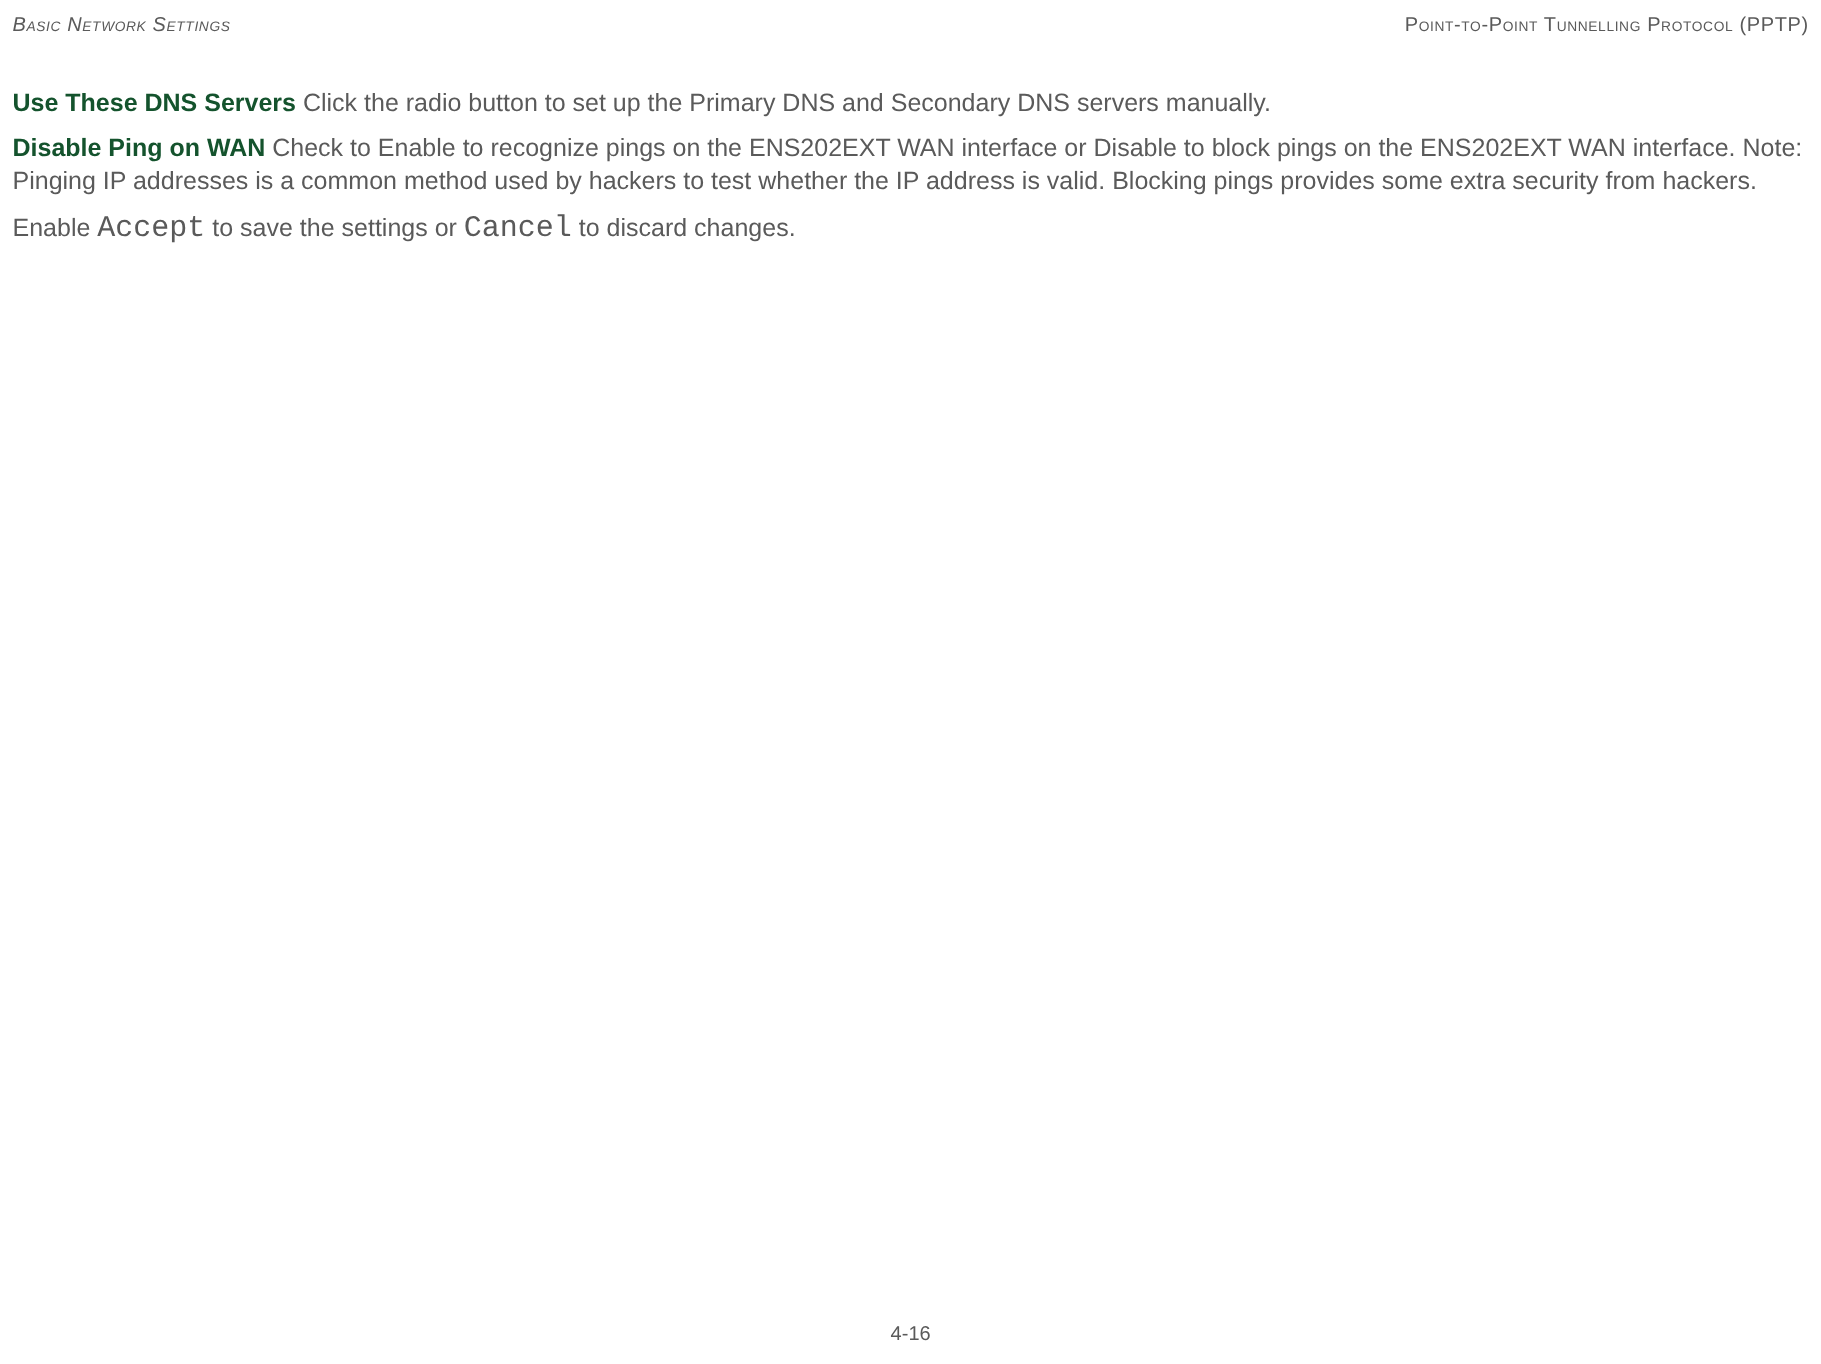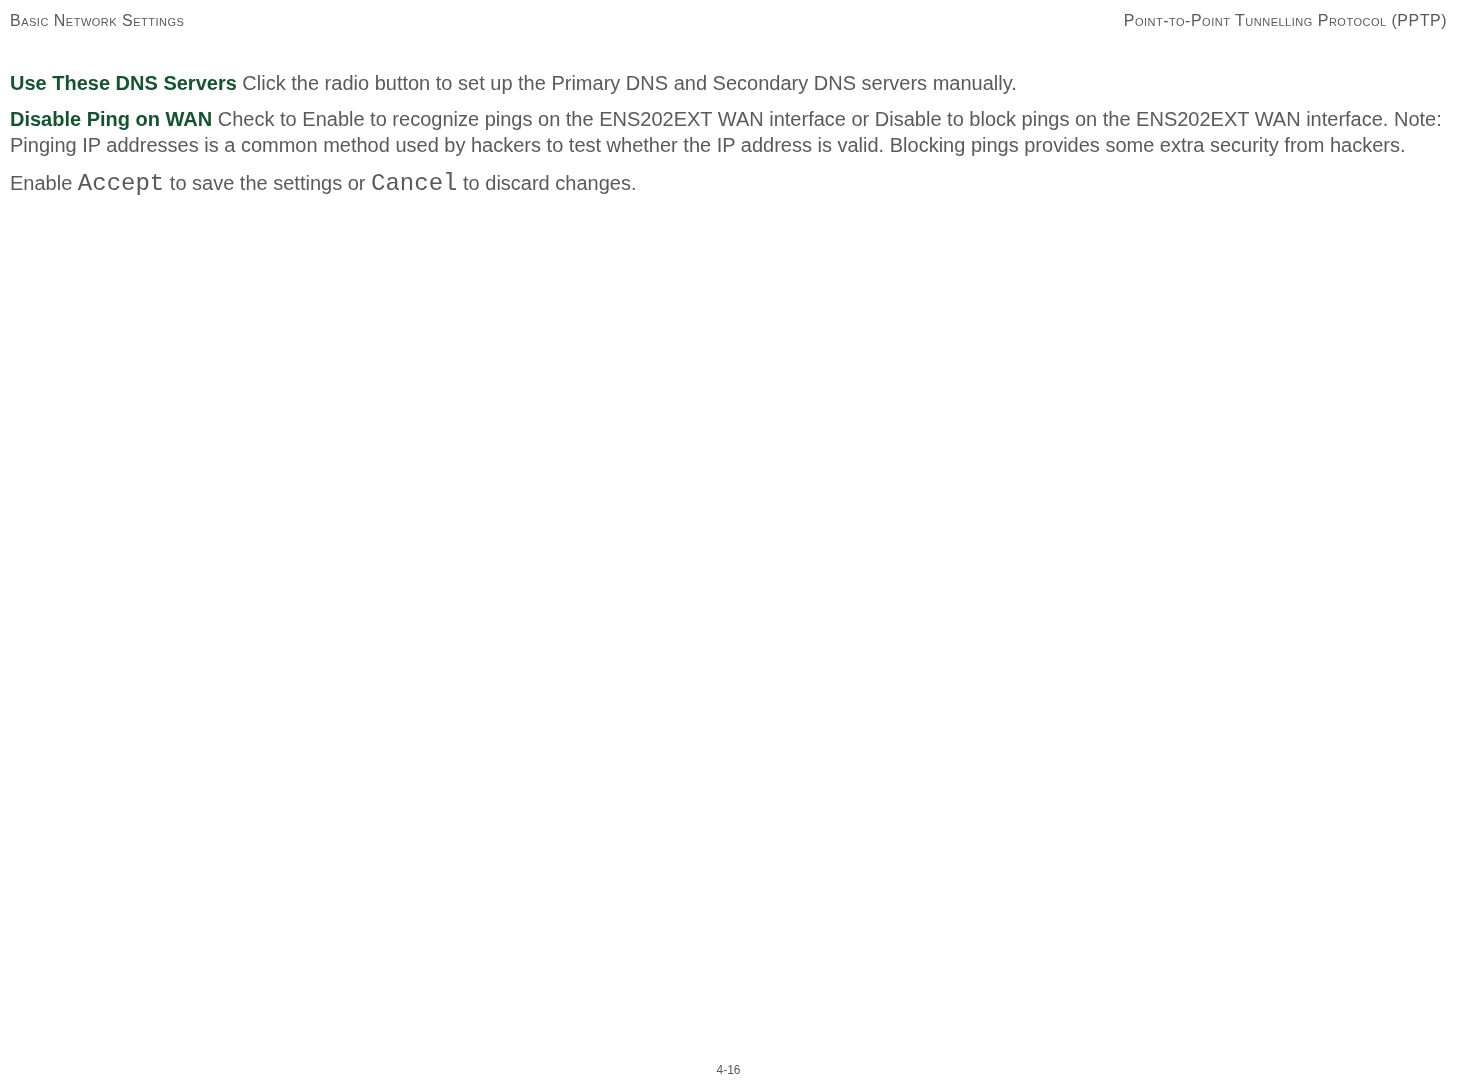--- a/index.html
+++ b/index.html
@@ -19,20 +19,21 @@
     .header {
       display: flex;
       justify-content: space-between;
       padding: 12px 0 4px 0;
       font-size: 16px;
       color: #5a5a5a;
     }
     .header-left {
       font-variant: small-caps;
       letter-spacing: 0.5px;
+      font-style: italic;
     }
     .header-right {
       font-variant: small-caps;
       letter-spacing: 0.5px;
       text-align: center;
     }
     .content {
       padding-top: 36px;
     }
     .para {
@@ -48,21 +49,21 @@
     .code {
       font-family: "Courier New", Courier, monospace;
       font-size: 24px;
     }
     .page-number {
       position: absolute;
       bottom: 14px;
       left: 0;
       right: 0;
       text-align: center;
-      font-size: 12px;
+      font-size: 16px;
       color: #5a5a5a;
     }
   </style>
 </head>
 <body>
 
 <div class="header">
   <div class="header-left">Basic Network Settings</div>
   <div class="header-right">Point-to-Point Tunnelling Protocol (PPTP)</div>
 </div>

